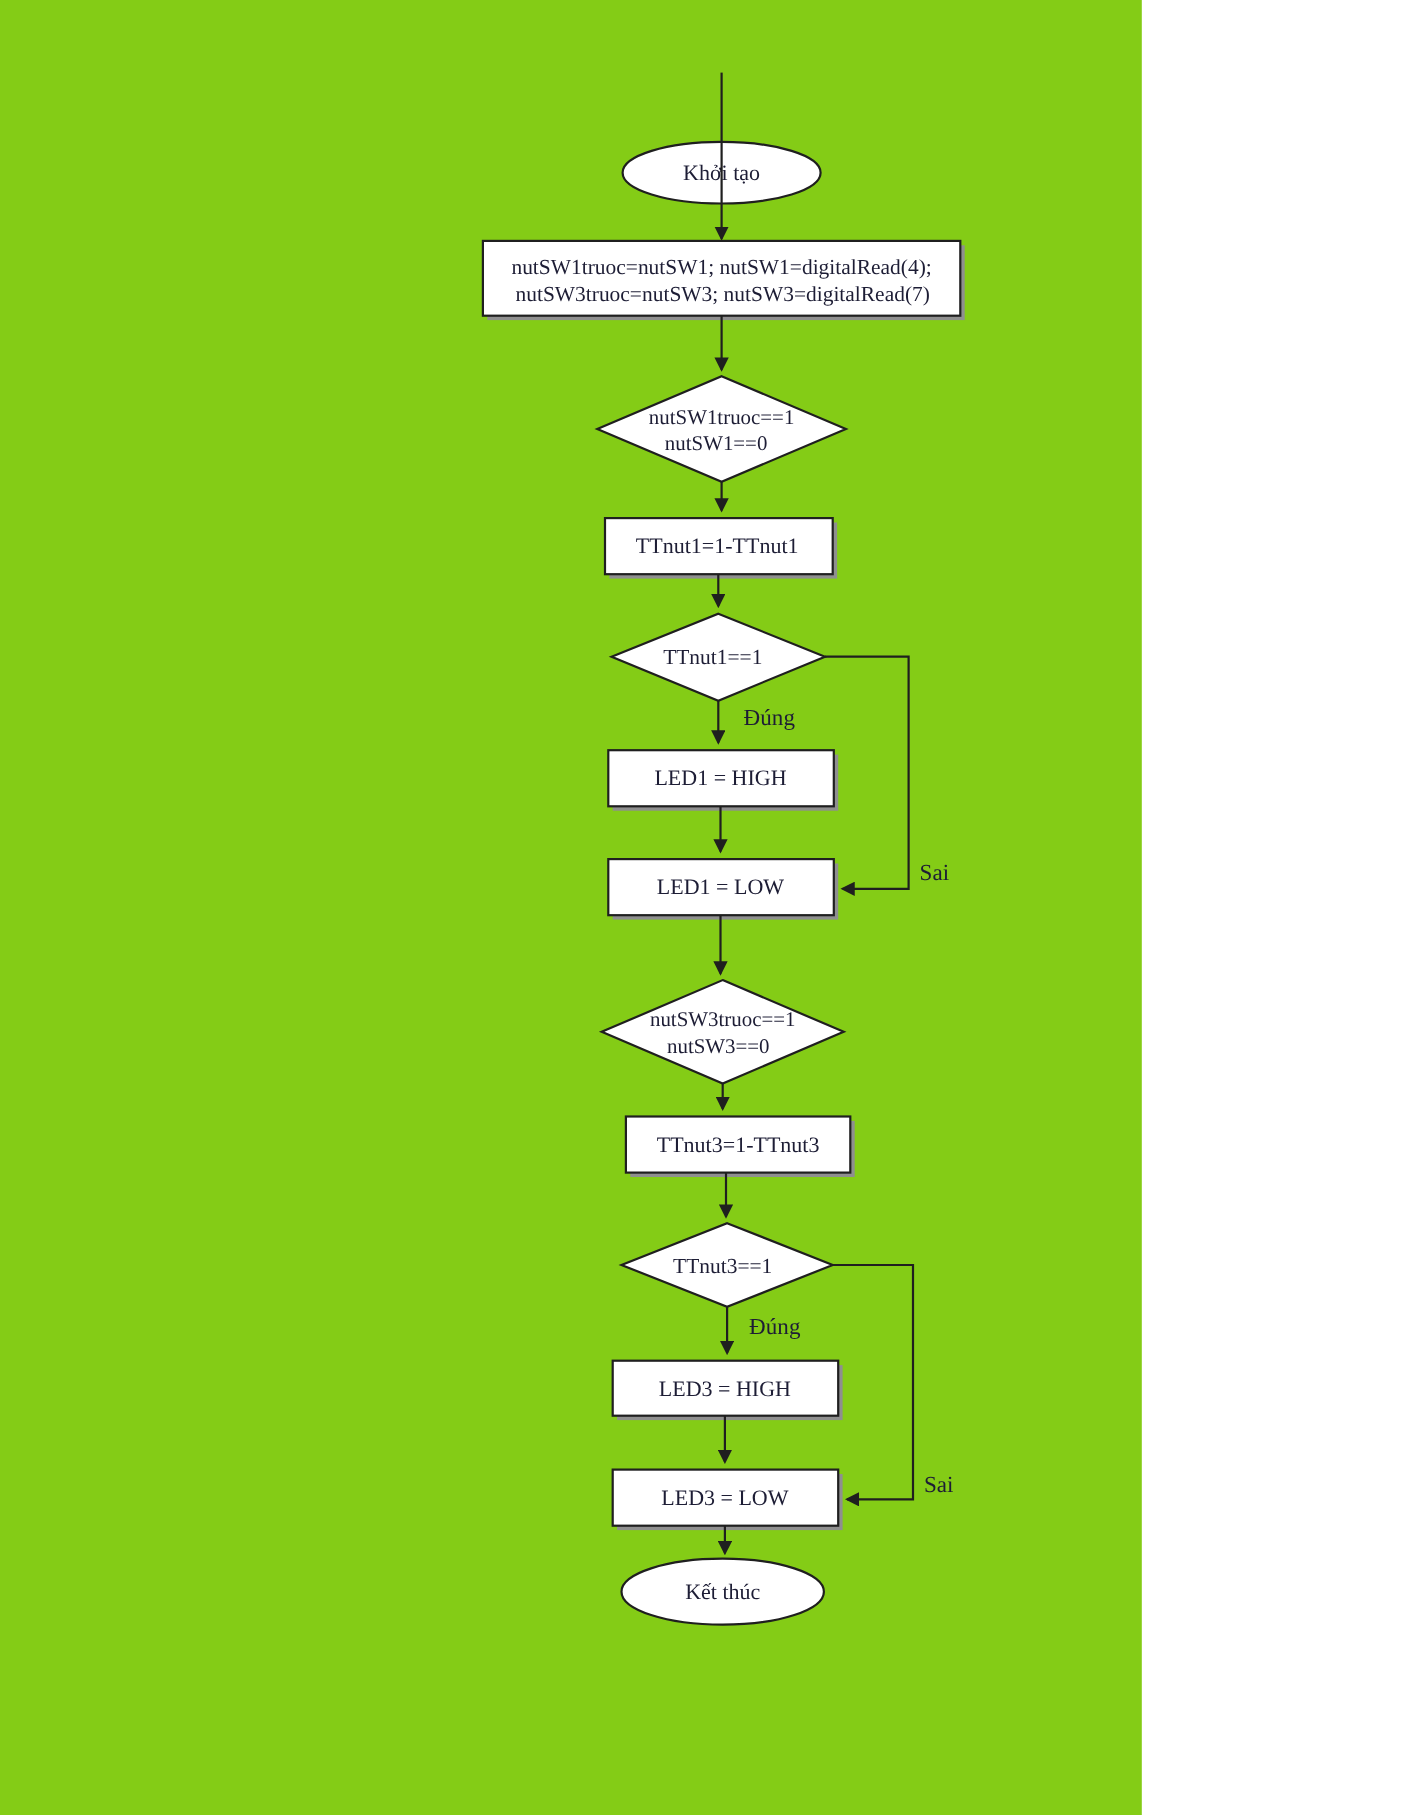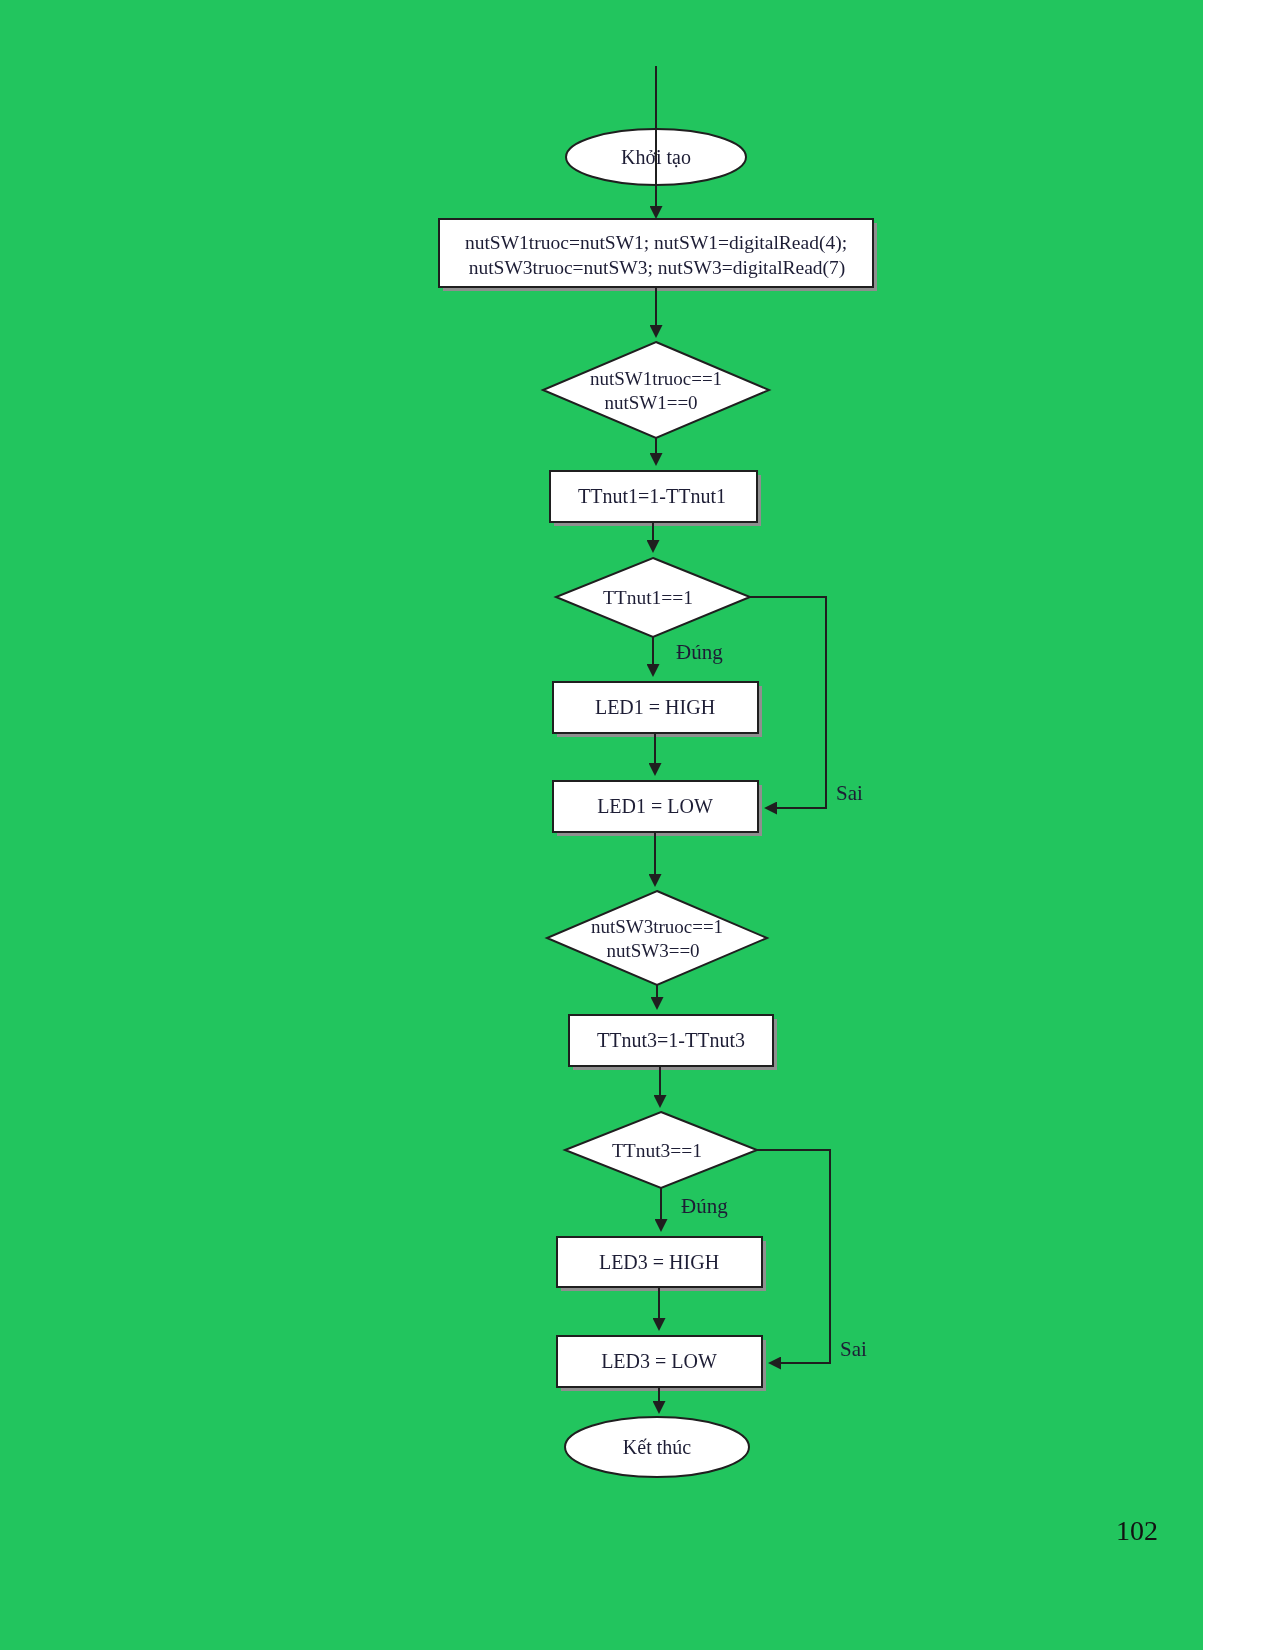--- a/index.html
+++ b/index.html
@@ -2,23 +2,23 @@
 <html><head>
 <meta charset="utf-8">
 <style>
   html, body {
     margin: 0;
     padding: 0;
     background: #ffffff;
   }
   .page {
     position: relative;
-    width: 1203px;
+    width: 1038px;
     height: 1650px;
-    background: #22c55e;
+    background: #84cc16;
     overflow: hidden;
     font-family: "Liberation Serif", "DejaVu Serif", serif;
   }
   svg { display: block; }
   svg text {
     font-family: "Liberation Serif", "DejaVu Serif", serif;
     fill: #1d1d35;
   }
   .shape  { fill: #ffffff; stroke: #1f1f1f; stroke-width: 2; }
   .shadow { fill: #8f8f8f; stroke: none; }

